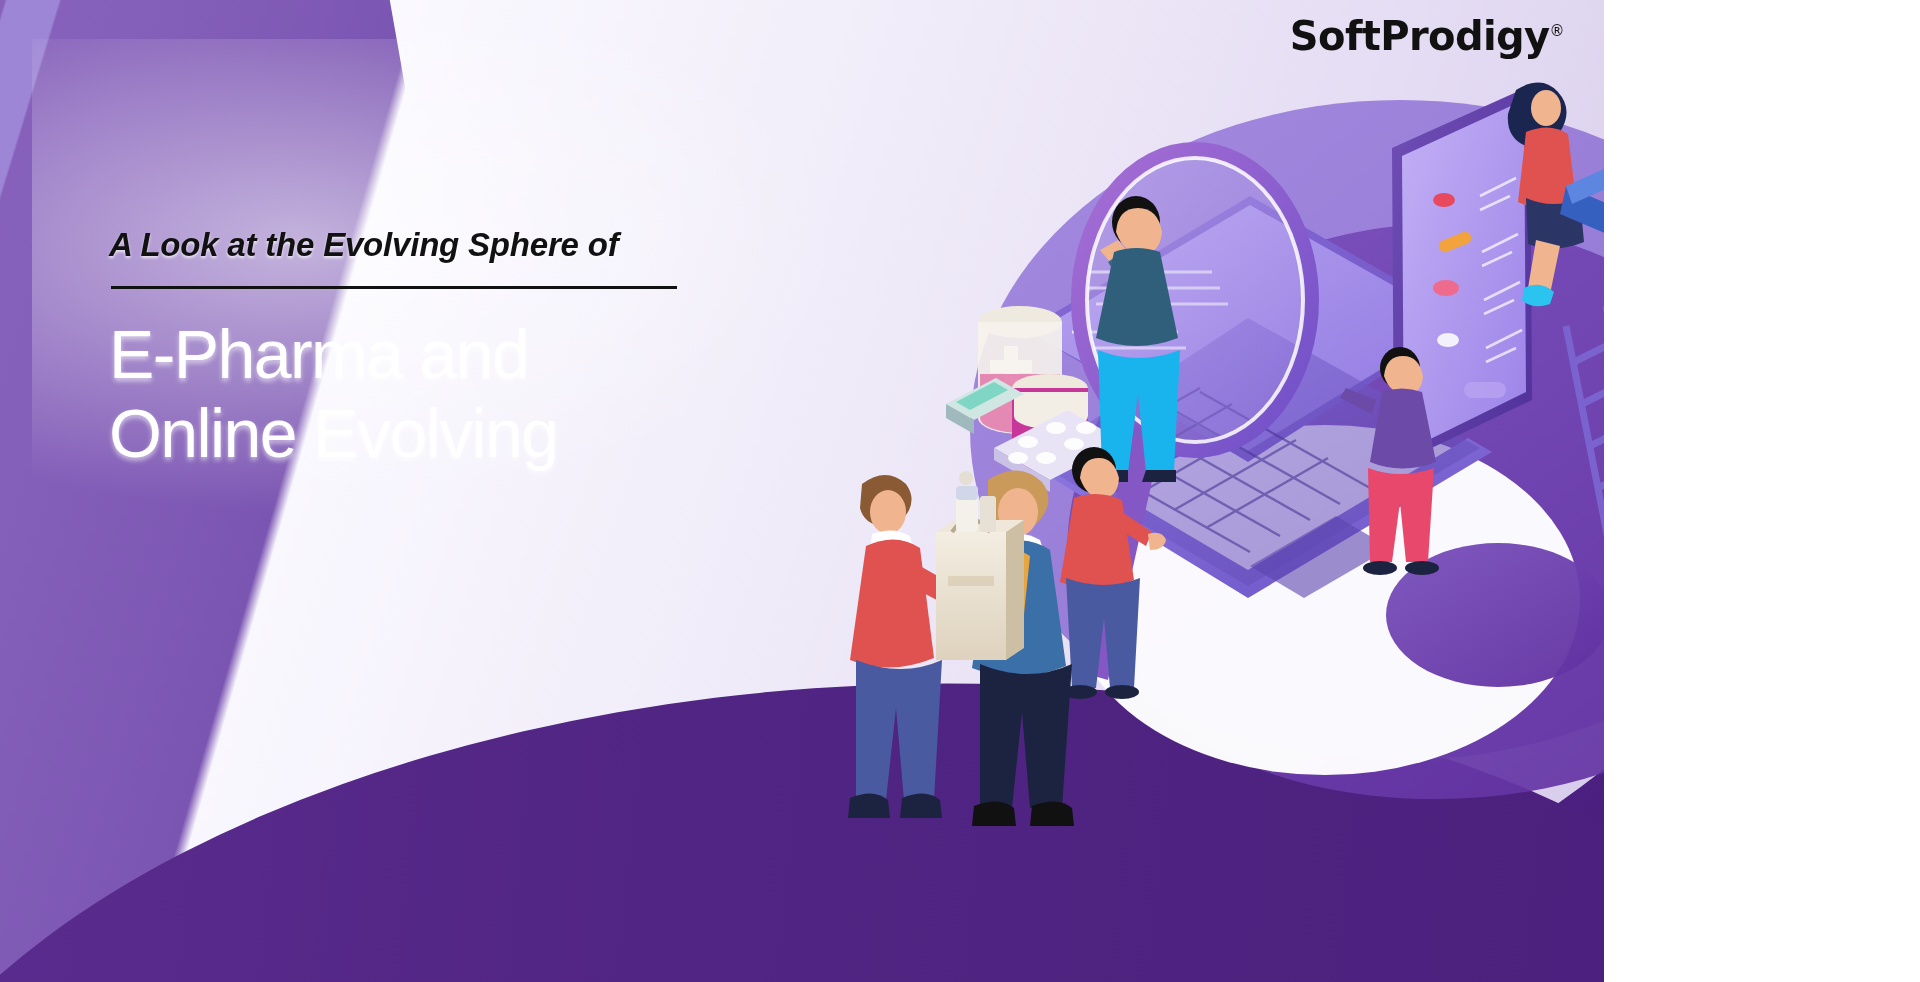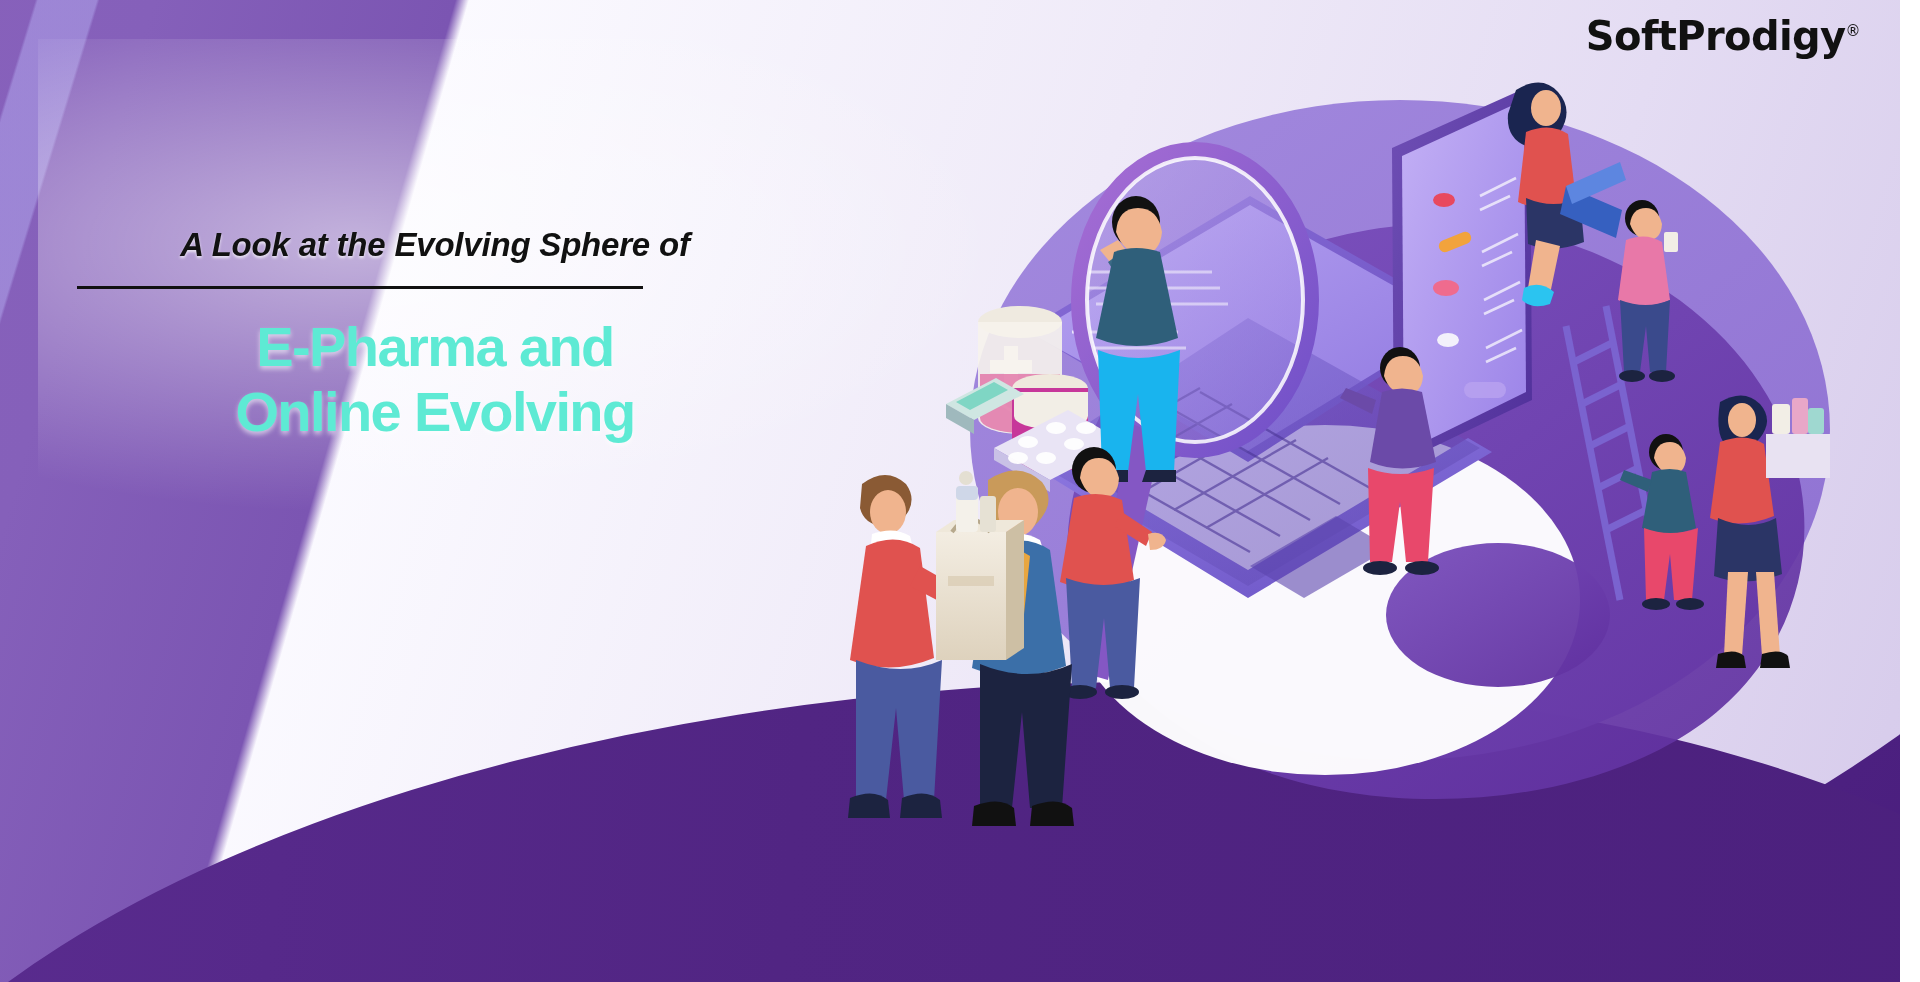--- a/index.html
+++ b/index.html
@@ -1,19 +1,19 @@
 <!DOCTYPE html>
 <html><head>
 <meta charset="utf-8">
 <style>
   html,body{margin:0;padding:0;background:#fff;}
   body{font-family:"Liberation Sans",sans-serif;}
 
   #banner{
-    position:relative;width:1900px;height:982px;overflow:hidden;
+    position:relative;width:1604px;height:982px;overflow:hidden;
     background:#6b3fa0;
   }
 
   
   .bg-base{position:absolute;inset:0;
     background:linear-gradient(125deg,#7b52b0 0%,#7a50ae 18%,#6f44a6 42%,#5d2f92 68%,#4e2280 100%);}
 
   .bg-deep{position:absolute;right:-2%;top:-25%;width:72%;height:150%;
     background:radial-gradient(ellipse at 62% 50%, #5a2d90 0%, #4c2080 45%, #471c7a 70%, rgba(71,28,122,0) 78%);}
 
@@ -42,26 +42,26 @@
   .hl-soft{position:absolute;left:2%;top:4%;width:56%;height:52%;
     background:radial-gradient(ellipse at 30% 40%, rgba(255,255,255,.55) 0%, rgba(255,255,255,0) 62%);}
 
   
   #logo{position:absolute;right:40px;top:16px;color:#111;
     font-size:40px;font-weight:bold;letter-spacing:-.6px;line-height:1;
     font-family:"DejaVu Sans",sans-serif;}
   #logo .reg{font-size:15px;vertical-align:super;font-weight:normal;}
 
   
-  #headline{position:absolute;left:75px;top:226px;width:720px;z-index:8;text-align:center;}
+  #headline{position:absolute;left:109px;top:226px;width:720px;z-index:8;}
   .kicker{font-size:33px;font-weight:bold;font-style:italic;color:#111;
     letter-spacing:-.2px;white-space:nowrap;
     text-shadow:0 2px 3px rgba(255,255,255,.75);}
   .rule{height:3px;background:#111;margin:22px 0 26px 2px;width:566px;}
-  .h-line{font-size:56px;font-weight:bold;color:#5eead4;line-height:1.16;
+  .h-line{font-size:68px;font-weight:normal;color:#ffffff;line-height:1.16;
     letter-spacing:-1.6px;white-space:nowrap;
     text-shadow:0 3px 5px rgba(255,255,255,.6);}
 
   
   #art{position:absolute;left:780px;top:0;width:1140px;height:982px;z-index:6;}
   #art svg{display:block;width:100%;height:100%;}
 </style>
 </head>
 <body>
 

